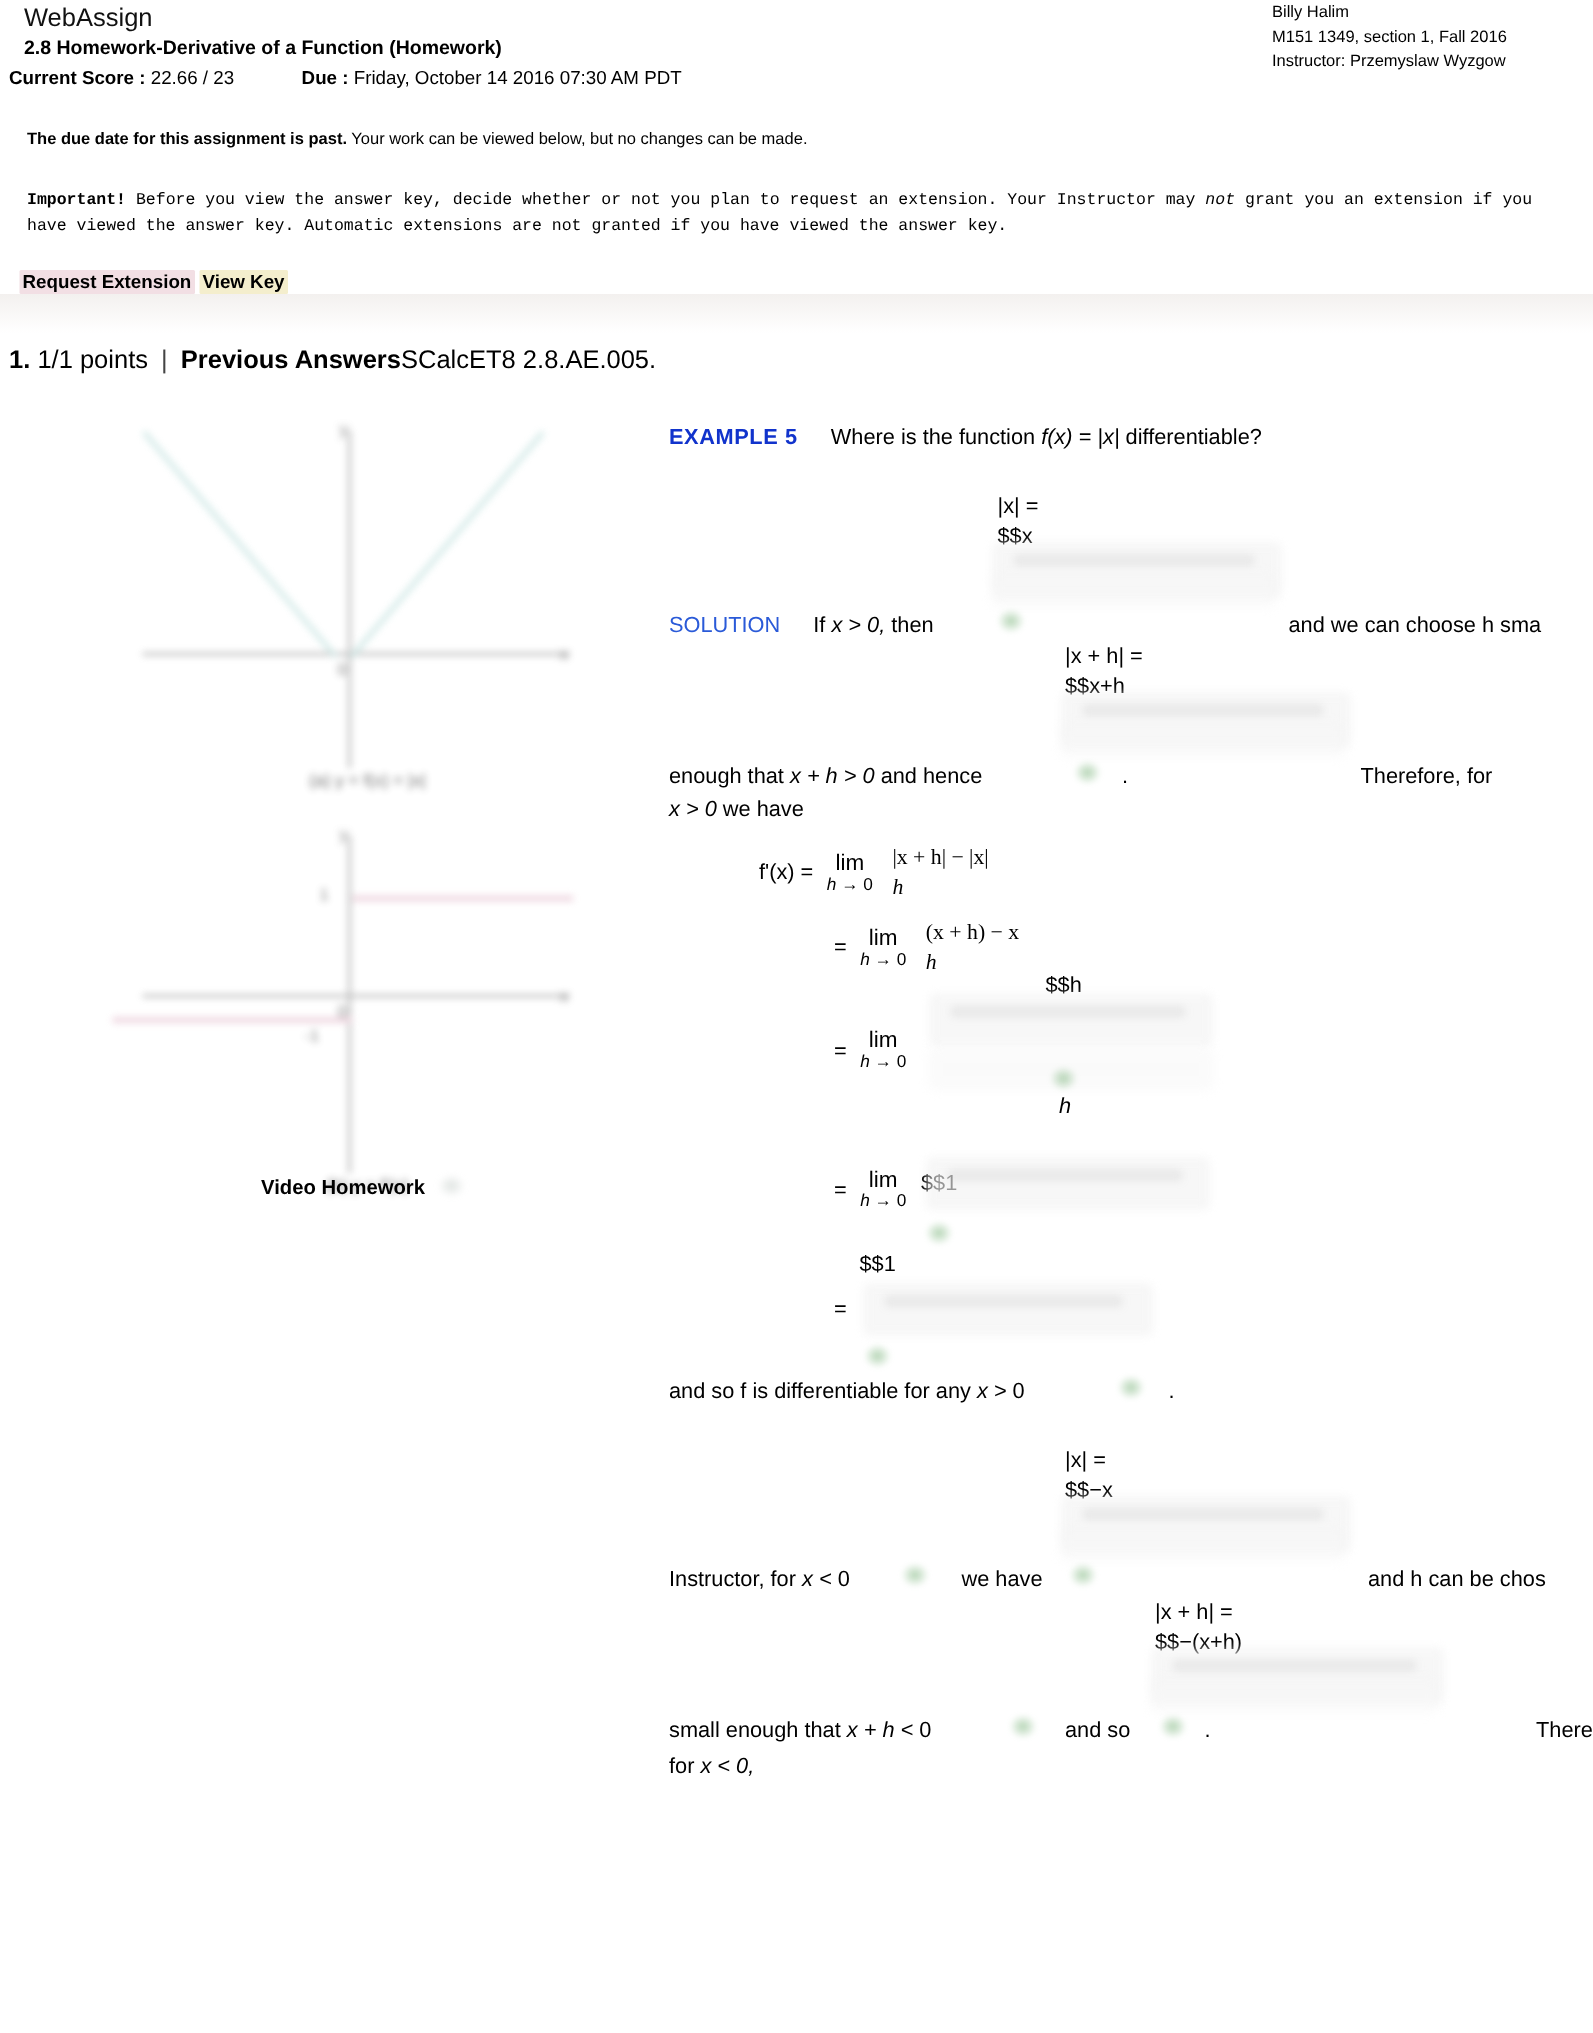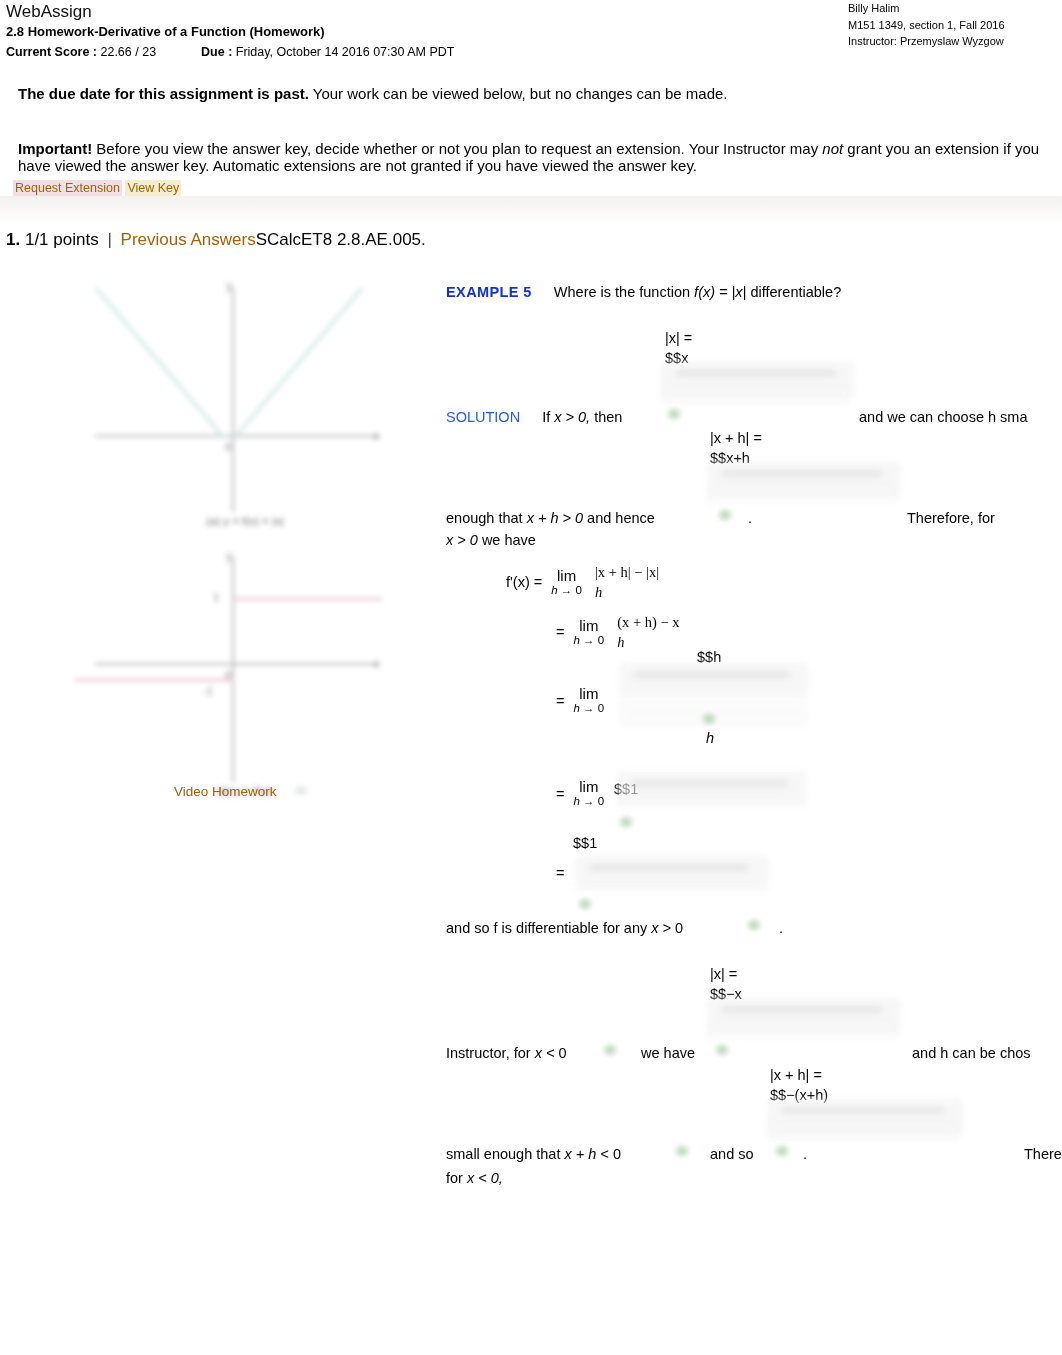--- a/index.html
+++ b/index.html
@@ -5,36 +5,36 @@
   html,body{margin:0;padding:0;}
   body{
     width:1062px;height:1355px;overflow:hidden;background:#ffffff;
     font-family:"Liberation Sans","DejaVu Sans",sans-serif;
     color:#000;-webkit-font-smoothing:antialiased;
   }
   .page{position:relative;width:1062px;height:1355px;}
 
   
   .hdr{position:absolute;left:0;top:0;width:1062px;}
-  .hdr-left{position:absolute;left:6px;top:2px;}
+  .hdr-left{position:absolute;left:16px;top:2px;}
   .app-title{font-size:17px;line-height:20px;color:#111;}
   .asg-title{font-size:13px;font-weight:bold;line-height:18px;margin-top:1px;}
   .score-row{position:absolute;left:6px;top:44px;font-size:12.5px;line-height:17px;white-space:nowrap;}
   .score-row b{font-weight:bold;}
   .score-gap{display:inline-block;width:38px;}
   .hdr-right{position:absolute;left:848px;top:0;font-size:11px;line-height:16.5px;white-space:nowrap;}
 
   
   .notice{position:absolute;left:0;top:70px;width:1062px;}
-  .notice-line{position:absolute;left:18px;font-size:15px;line-height:17px;}
+  .notice-line{position:absolute;left:18px;font-size:11px;line-height:17px;}
   .l-past{top:15px;}
-  .l-imp{top:70px;width:1030px;}
+  .l-imp{top:56px;width:1030px;font-family:Liberation Mono, monospace;}
   .l-imp i{font-style:italic;}
   .links{position:absolute;left:13px;top:110px;font-size:12.5px;line-height:17px;}
-  .lnk{color:#a16207;text-decoration:none;}
+  .lnk{color:#000000;text-decoration:none;font-weight:bold;}
   .hl-pink{background:#f2dfe4;padding:1px 2px;border-radius:1px;}
   .hl-yellow{background:#f4eecd;padding:1px 2px;border-radius:1px;}
 
   
   .wash{position:absolute;left:0;top:196px;width:1062px;height:26px;
         background:linear-gradient(180deg,rgba(241,238,236,.85) 0%,rgba(255,255,255,0) 100%);}
 
   
   .qhead{position:absolute;left:6px;top:231px;font-size:17px;line-height:18px;white-space:nowrap;}
   .qhead .num{font-weight:bold;}

